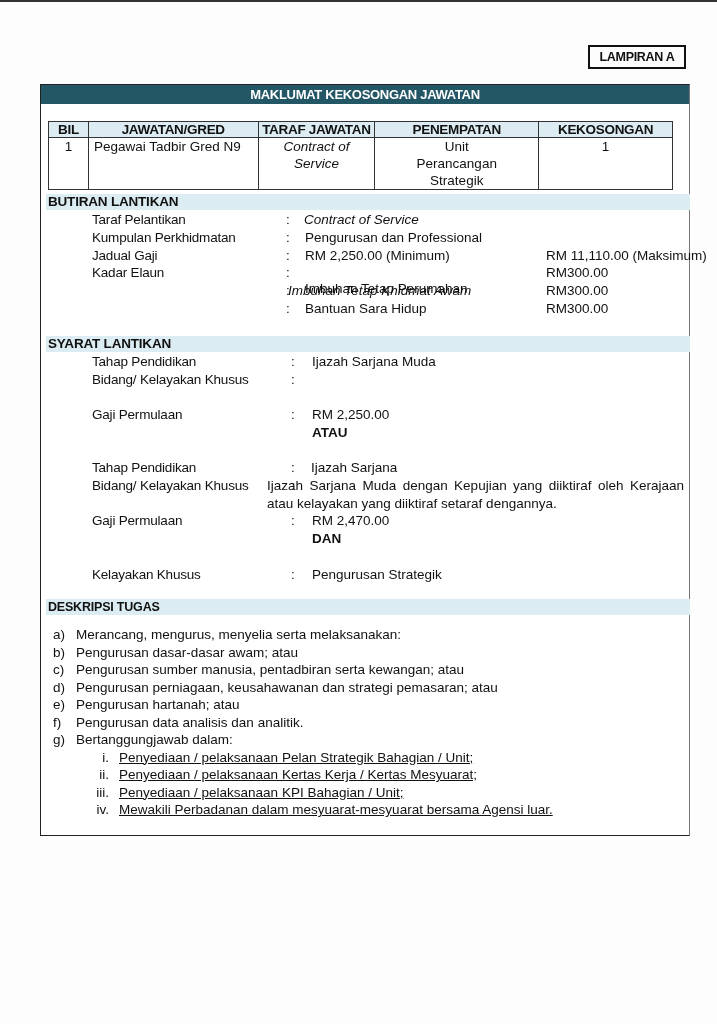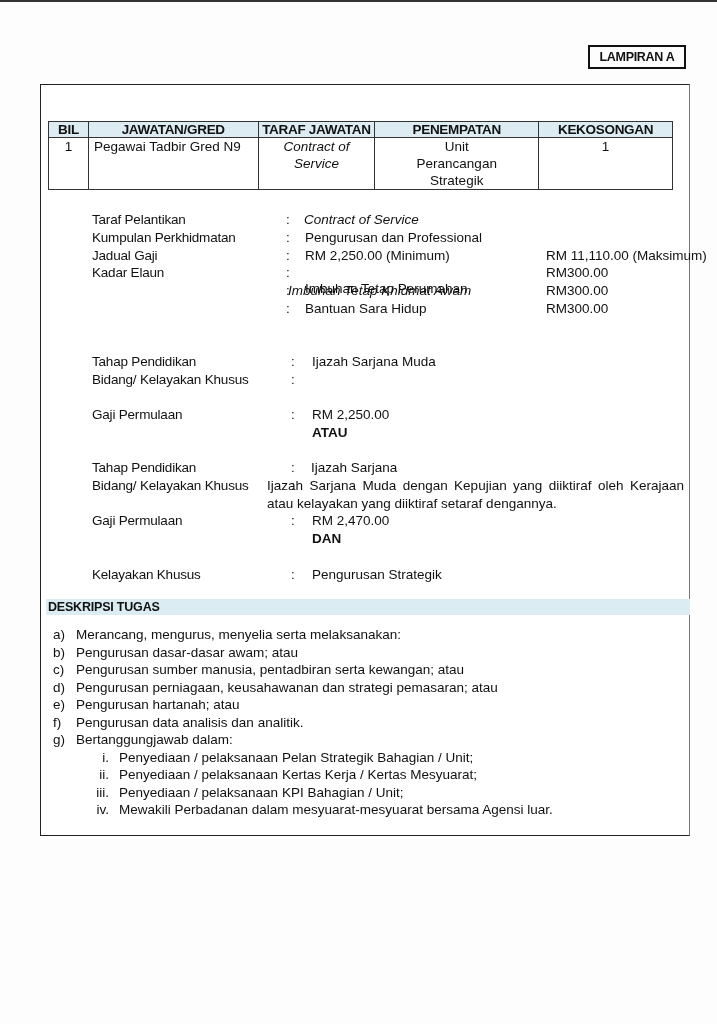--- a/index.html
+++ b/index.html
@@ -42,30 +42,31 @@
   .val { position: absolute; white-space: nowrap; }
   .val2 { position: absolute; white-space: nowrap; }
   .para { position: absolute; text-align: justify; line-height: 17.5px; }
   .b { font-weight: bold; }
   .duties { position: absolute; left: 12px; top: 541px; line-height: 17.5px; }
   .duty { position: relative; height: 17.5px; white-space: nowrap; }
   .duty .mk { position: absolute; left: 0; }
   .duty .tx { position: absolute; left: 23px; }
   .sub { position: relative; height: 17.5px; white-space: nowrap; }
   .sub .mk { position: absolute; right: calc(100% - 56px); text-align: right; }
-  .sub .tx { position: absolute; left: 66px; }
+  .sub .tx { position: absolute; left: 66px; text-decoration: underline; }
 </style>
 </head>
 <body>
 
 <div class="topline"></div>
 
 <div class="lampiran">LAMPIRAN A</div>
 
 <div class="frame">
+  <div class="titlebar">MAKLUMAT KEKOSONGAN JAWATAN</div>
 
   <table class="vac">
     <colgroup>
       <col style="width:40px">
         <col style="width:170px">
         <col style="width:117px">
         <col style="width:164px">
         <col style="width:134px">
     </colgroup>
     <thead>
@@ -81,20 +82,21 @@
       <tr>
         <td>1</td>
         <td class="left">Pegawai Tadbir Gred N9</td>
         <td class="italic" style="padding:0 14px">Contract of Service</td>
         <td style="padding:0 28px">Unit Perancangan Strategik</td>
         <td>1</td>
       </tr>
     </tbody>
   </table>
 
+  <div class="secbar" style="top:109px">BUTIRAN LANTIKAN</div>
   <div class="row" style="top: 126px; width: 636px;">
       <span class="lbl">Taraf Pelantikan</span>
       <span class="colon" style="left: 194px;">:</span>
       <span class="val" style="left: 212px; font-style: italic;">Contract of Service</span>
       <span class="val2" style="left: 454px;"></span>
     </div>
     <div class="row" style="top: 143.8px; width: 636px;">
       <span class="lbl">Kumpulan Perkhidmatan</span>
       <span class="colon" style="left: 194px;">:</span>
       <span class="val" style="left: 213px;">Pengurusan dan Professional</span>
@@ -119,20 +121,21 @@
       <span class="val2" style="left: 454px;">RM300.00</span>
     </div>
     <div class="row" style="top: 215px; width: 636px;">
       <span class="lbl"></span>
       <span class="colon" style="left: 194px;">:</span>
       <span class="val" style="left: 213px;">Bantuan Sara Hidup</span>
       <span class="val2" style="left: 454px;">RM300.00</span>
     </div>
     <div id="butiran-rows"></div>
 
+  <div class="secbar" style="top:251px">SYARAT LANTIKAN</div>
 
   <div class="row" style="top:268px;width:636px">
     <span class="lbl">Tahap Pendidikan</span>
     <span class="colon" style="left:199px">:</span>
     <span class="val" style="left:220px">Ijazah Sarjana Muda</span>
   </div>
   <div class="row" style="top:286px;width:636px">
     <span class="lbl">Bidang/ Kelayakan Khusus</span>
     <span class="colon" style="left:199px">:</span>
   </div>

